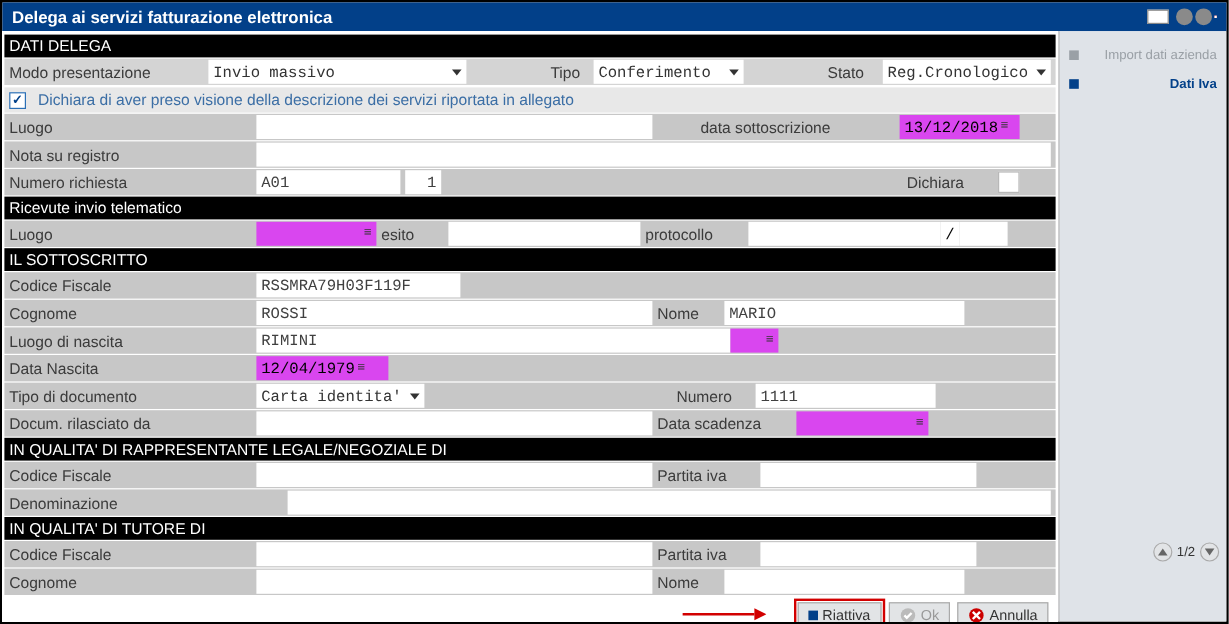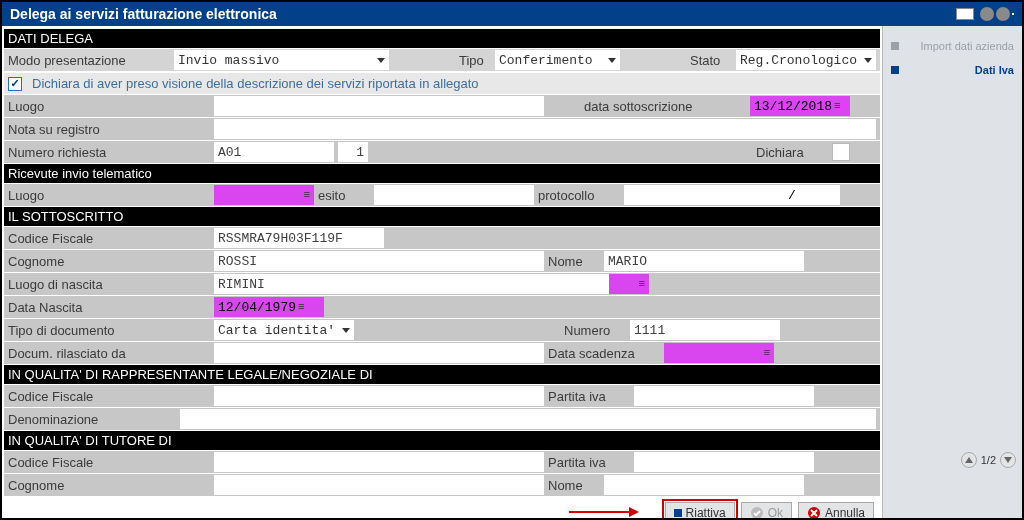--- a/index.html
+++ b/index.html
@@ -182,21 +182,21 @@
       <div class="section-head">IN QUALITA' DI RAPPRESENTANTE LEGALE/NEGOZIALE  DI</div>
 
       <div class="row">
         <span class="label" style="width:210px">Codice Fiscale</span>
         <input class="input" style="width: 330px;" value="">
         <span class="label" style="width:90px">Partita iva</span>
         <input class="input" style="width: 180px;" value="">
       </div>
 
       <div class="row">
-        <span class="label" style="width:176px">Denominazione</span>
+        <span class="label" style="width:236px">Denominazione</span>
         <input class="input" style="flex: 1 1 0%; margin-right: 4px;" value="">
       </div>
 
       <div class="section-head">IN QUALITA' DI TUTORE DI</div>
 
       <div class="row">
         <span class="label" style="width:210px">Codice Fiscale</span>
         <input class="input" style="width: 330px;" value="">
         <span class="label" style="width:90px">Partita iva</span>
         <input class="input" style="width: 180px;" value="">

